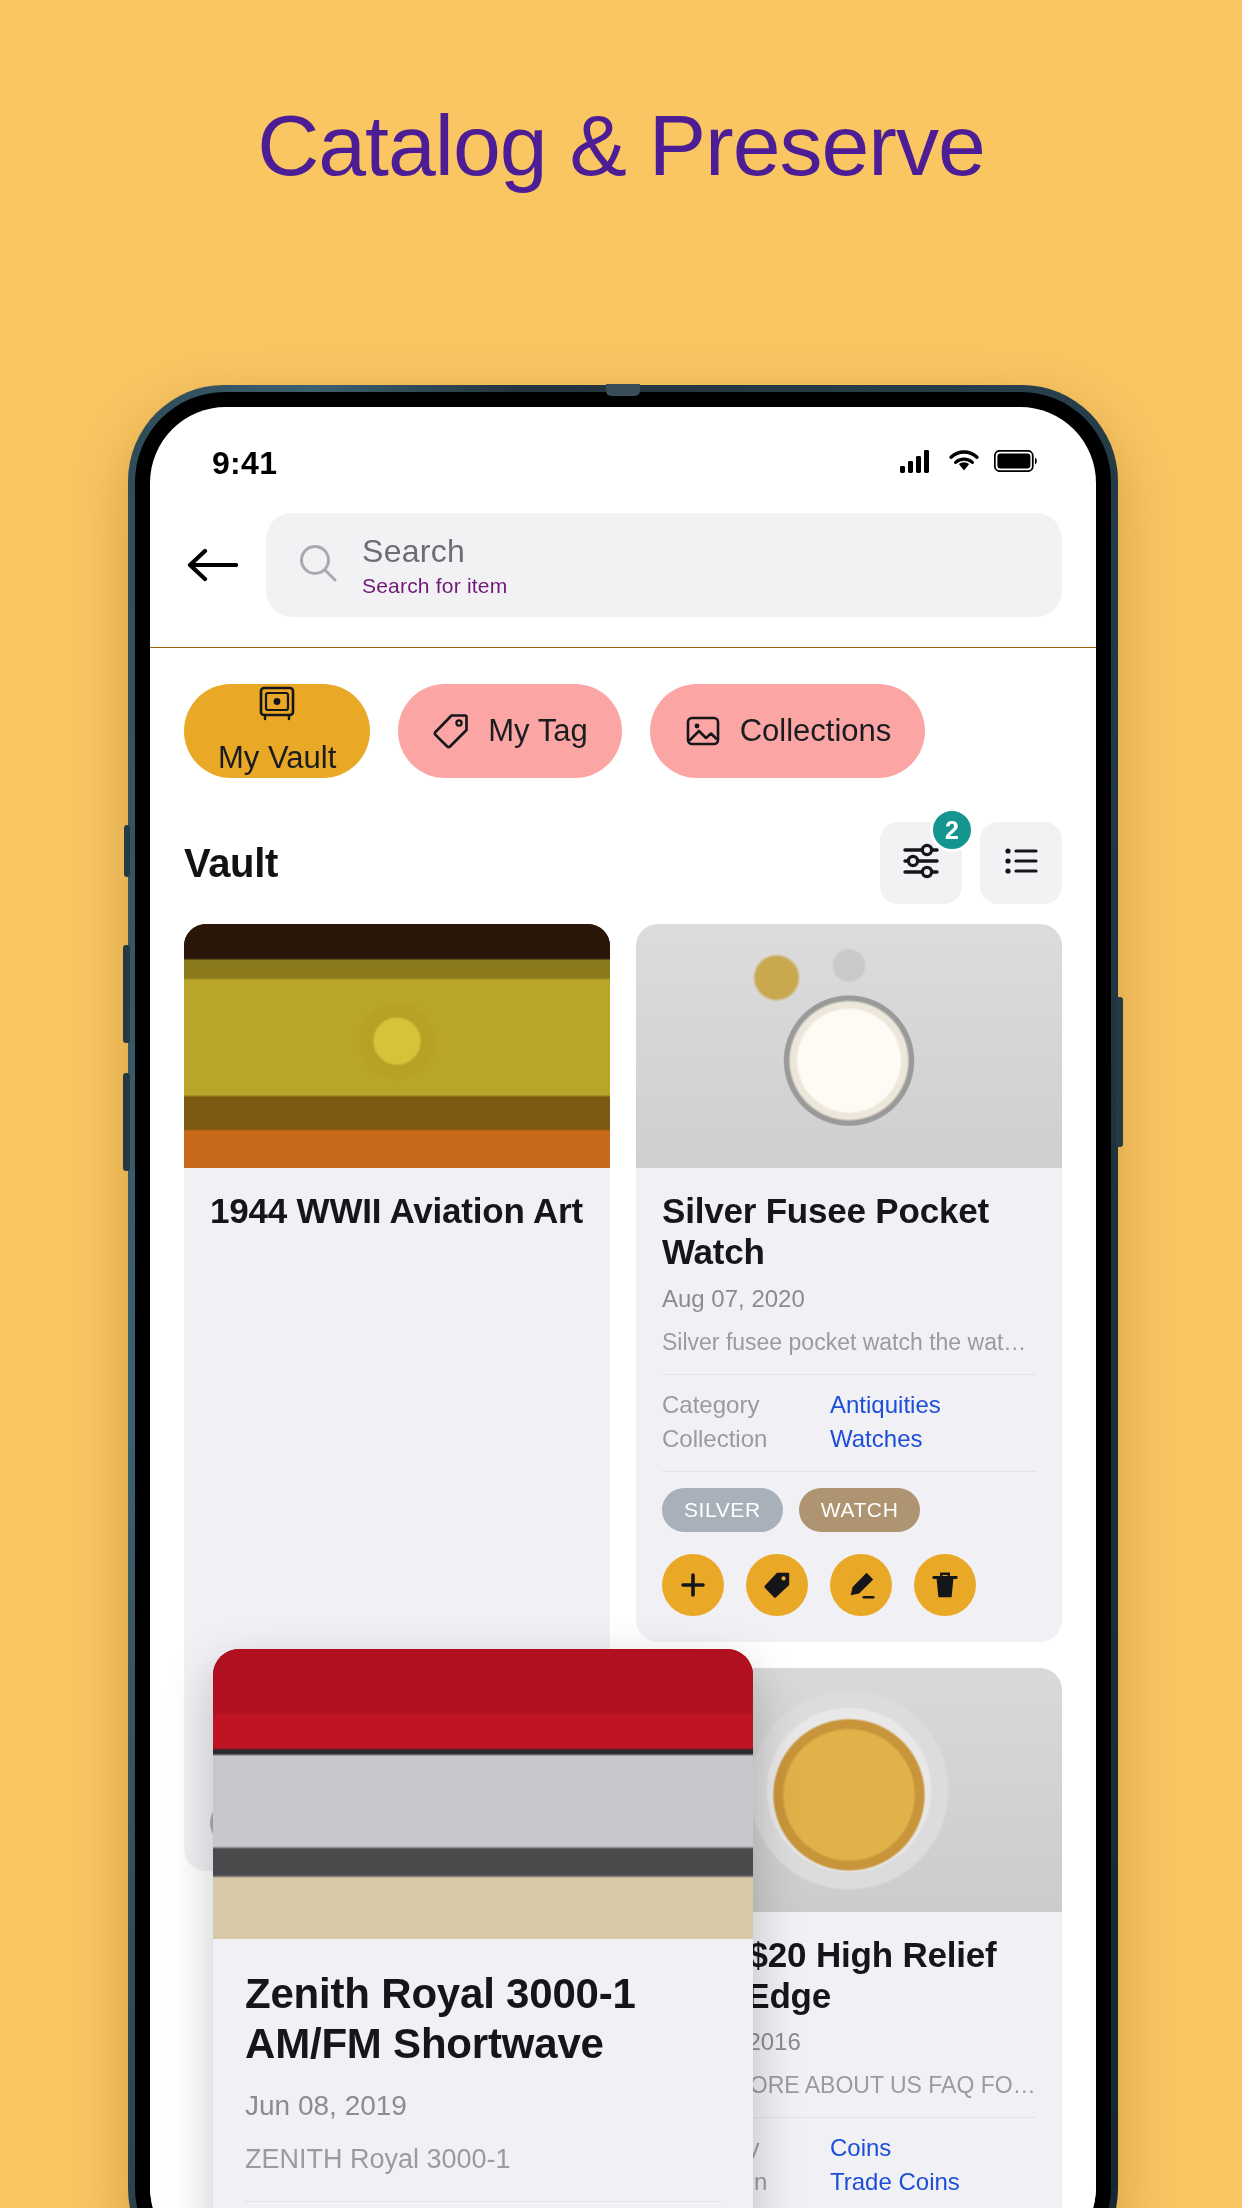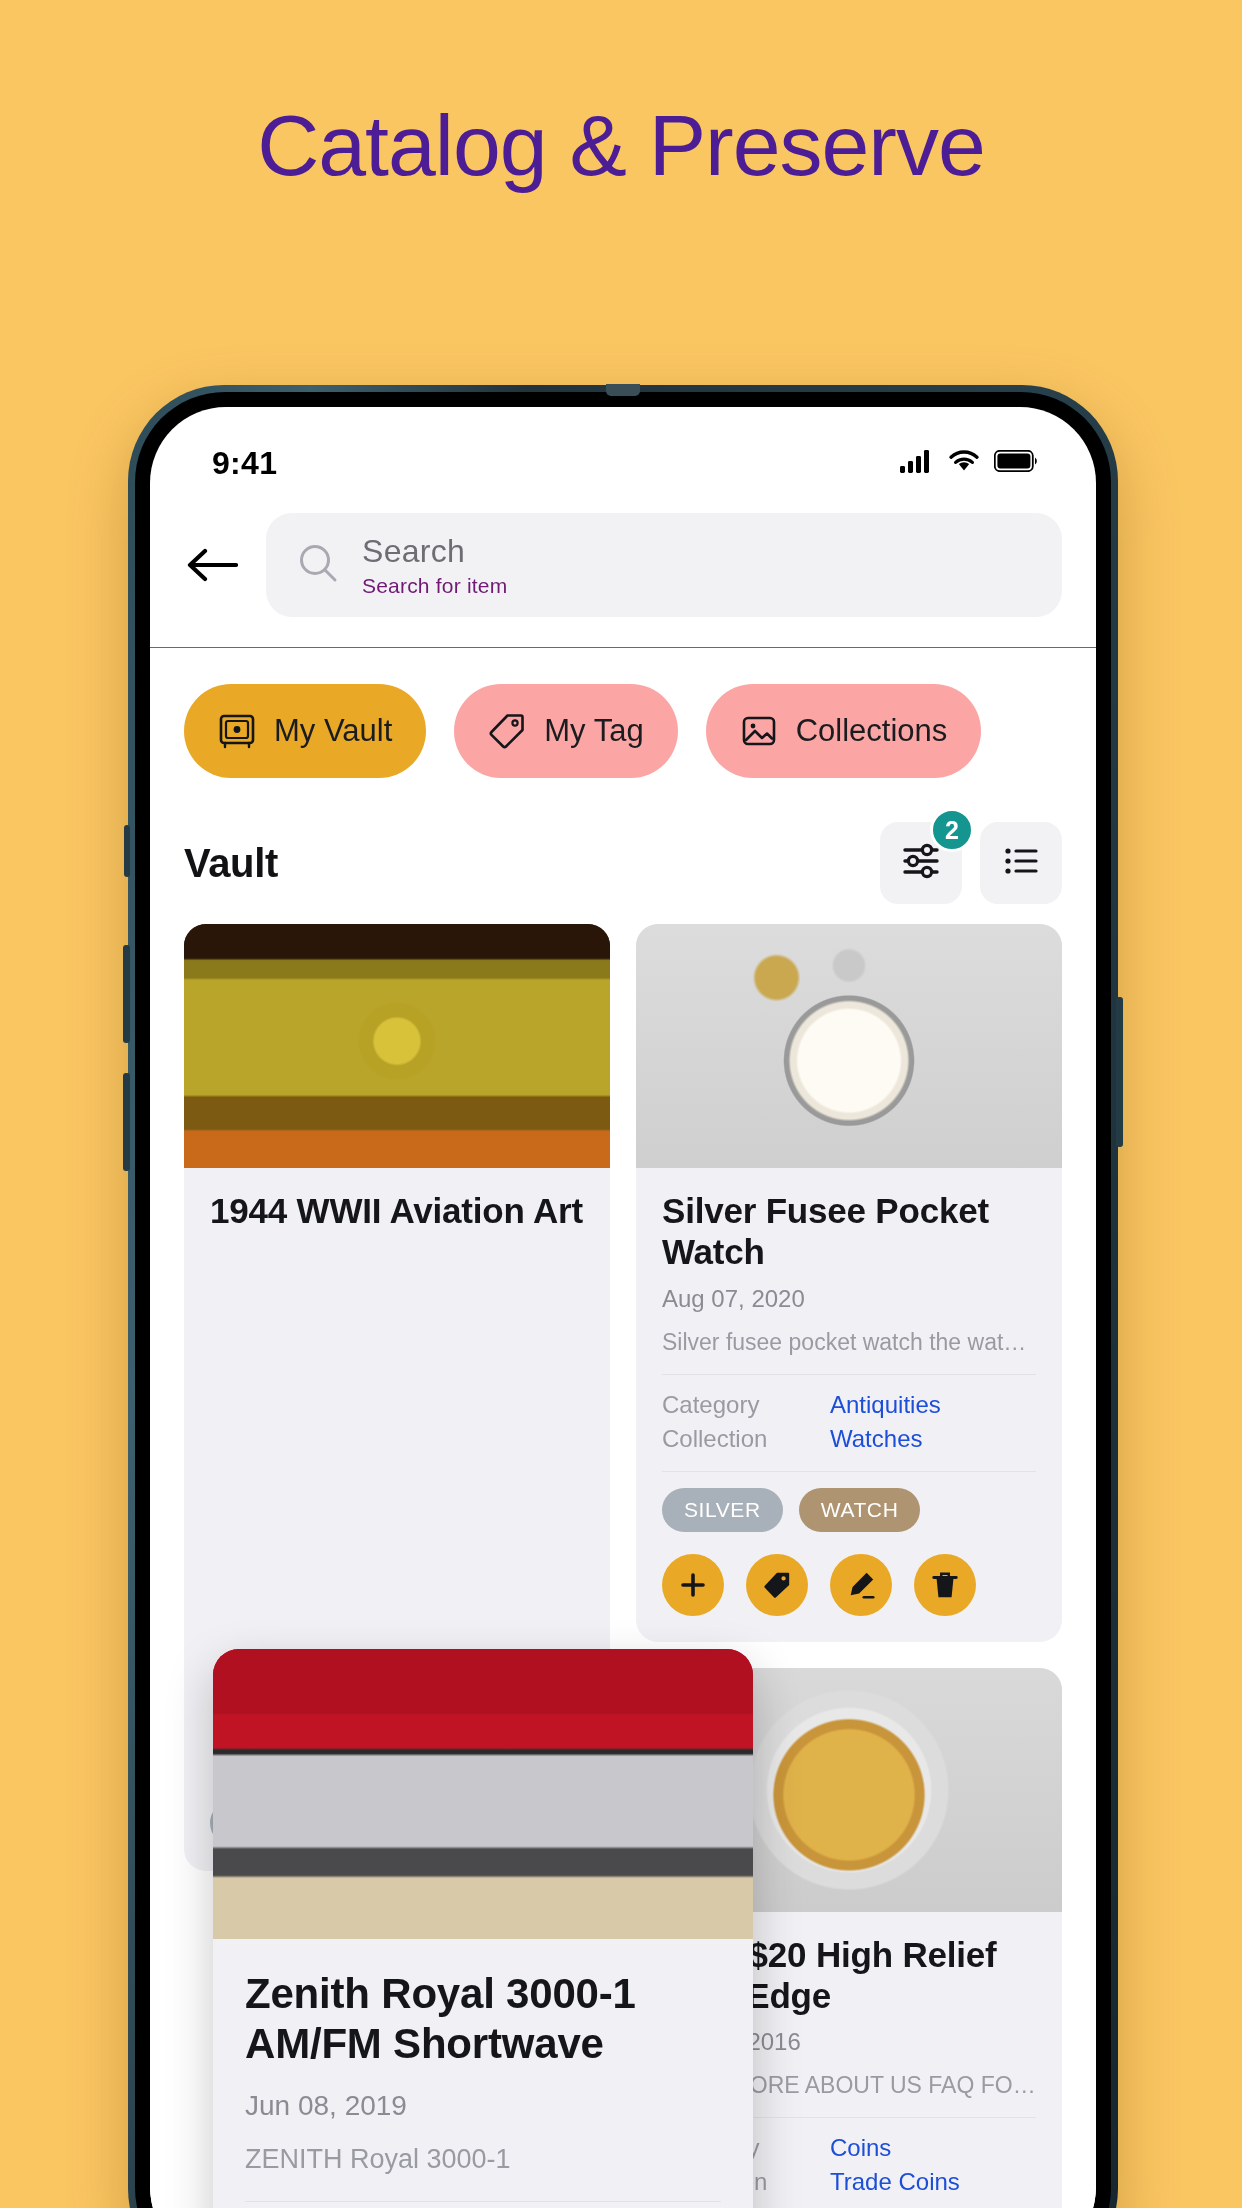--- a/index.html
+++ b/index.html
@@ -84,21 +84,21 @@
   #tabs{
     display:flex; gap:28px; padding:36px 34px 26px 34px; background:#fff;
   }
   .tab{
     display:flex; align-items:center; gap:18px;
     height:94px; padding:0 34px;
     border-radius:47px; background:#fca5a5;
     font-size:31px; color:#1b1c1f; white-space:nowrap;
     cursor:pointer;
   }
-  .tab.active{ background:#E9A825; }
+  .tab.active{ background:#E9A825;flex-direction:column; }
   .tab .ticon{ display:flex; align-items:center; }
 
   
   #vault-header{
     display:flex; align-items:center; justify-content:space-between;
     padding:18px 34px 20px 34px; background:#fff;
   }
   #vault-title{ font-size:40px; font-weight:700; color:#111214; letter-spacing:-.3px;}
   #vault-actions{ display:flex; gap:18px; align-items:center;}
   .icon-btn{

